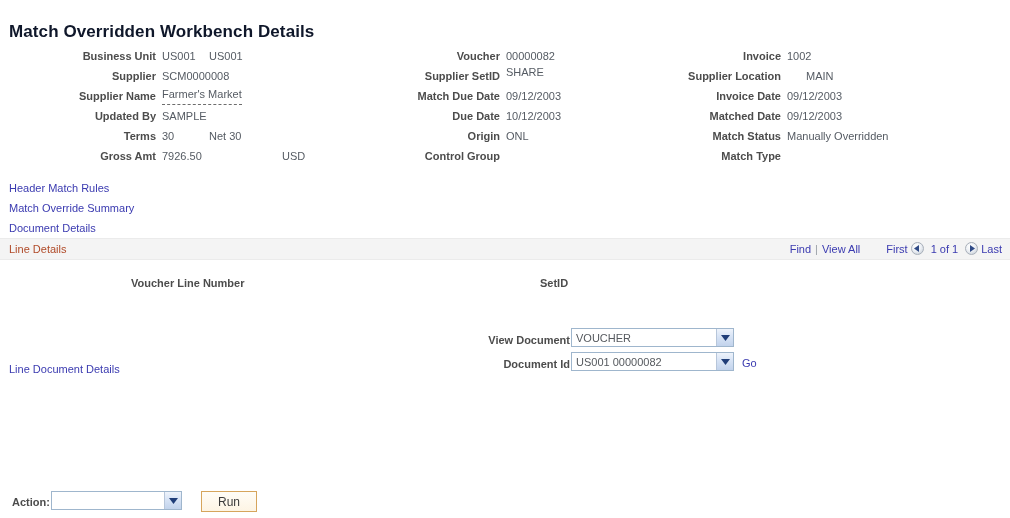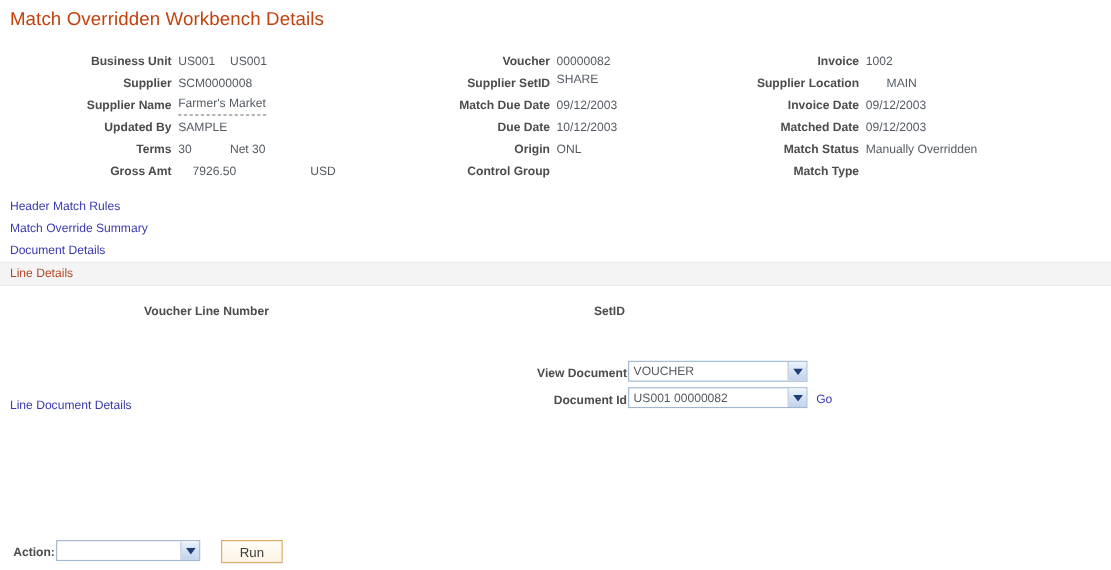--- a/index.html
+++ b/index.html
@@ -15,24 +15,24 @@
     font-family: "Liberation Sans", "DejaVu Sans", sans-serif;
     font-size: 11px;
     color: #333333;
     overflow: hidden;
   }
 
   
   .page-title {
     position: absolute;
     left: 9px;
-    top: 8px;
+    top: 22px;
     font-size: 17px;
-    color: #c2410c;
-    font-weight: normal;
+    color: #0f172a;
+    font-weight: bold;
     letter-spacing: 0.1px;
     white-space: nowrap;
   }
 
   
   .hdr {
     position: absolute;
     top: 46px;
     left: 0;
     width: 1010px;
@@ -233,21 +233,21 @@
     <div class="fld-value dashed" style="left:162px; top:40px;">Farmer's Market</div>
 
     <div class="fld-label" style="left:0px;  top:60px;  width:156px;">Updated By</div>
     <div class="fld-value" style="left:162px; top:60px;">SAMPLE</div>
 
     <div class="fld-label" style="left:0px;  top:80px;  width:156px;">Terms</div>
     <div class="fld-value" style="left:162px; top:80px;">30</div>
     <div class="fld-value" style="left:209px; top:80px;">Net 30</div>
 
     <div class="fld-label" style="left:0px;  top:100px; width:156px;">Gross Amt</div>
-    <div class="fld-value" style="left:162px; top:100px;margin-left:13px;">7926.50</div>
+    <div class="fld-value" style="left:162px; top:100px;">7926.50</div>
     <div class="fld-value" style="left:282px; top:100px;">USD</div>
   </div>
 
   <div>
     <div class="fld-label" style="left:344px; top:0px;   width:156px;">Voucher</div>
     <div class="fld-value" style="left:506px; top:0px;">00000082</div>
 
     <div class="fld-label" style="left:344px; top:20px;  width:156px;">Supplier SetID</div>
     <div class="fld-value" style="left:506px; top:16px;">SHARE</div>
 
@@ -285,20 +285,39 @@
   </div>
 </div>
 
 <a class="link sec-link" style="top:178px;">Header Match Rules</a>
 <a class="link sec-link" style="top:198px;">Match Override Summary</a>
 <a class="link sec-link" style="top:218px;">Document Details</a>
 
 <div class="grid-band">
   <span class="grid-band-title">Line Details</span>
 
+  <div class="grid-nav">
+    <span class="nav-txt">Find</span>
+    <span class="nav-sep">|</span>
+    <span class="nav-txt">View All</span>
+    <span class="nav-gap"></span>
+    <span class="nav-txt">First</span>
+    <span class="arrow-btn">
+      <svg width="6" height="7" viewBox="0 0 6 7" aria-hidden="true">
+        <polygon points="5,0 5,7 0,3.5" fill="#2f4a86"></polygon>
+      </svg>
+    </span>
+    <span class="nav-count">1 of 1</span>
+    <span class="arrow-btn">
+      <svg width="6" height="7" viewBox="0 0 6 7" aria-hidden="true">
+        <polygon points="1,0 1,7 6,3.5" fill="#2f4a86"></polygon>
+      </svg>
+    </span>
+    <span class="nav-txt">Last</span>
+  </div>
 </div>
 
 <div class="col-hdr" style="left:131px; top:274px;">Voucher Line Number</div>
 <div class="col-hdr" style="left:540px; top:274px;">SetID</div>
 
 <a class="link" style="position:absolute; left:9px; top:359px; height:20px; line-height:20px;">Line Document Details</a>
 
 <div class="fld-label" style="left:414px; top:330px; width:156px;">View Document</div>
 <div class="ps-select" style="left:571px; top:328px; width:163px;">
   <span class="sel-text">VOUCHER</span>

